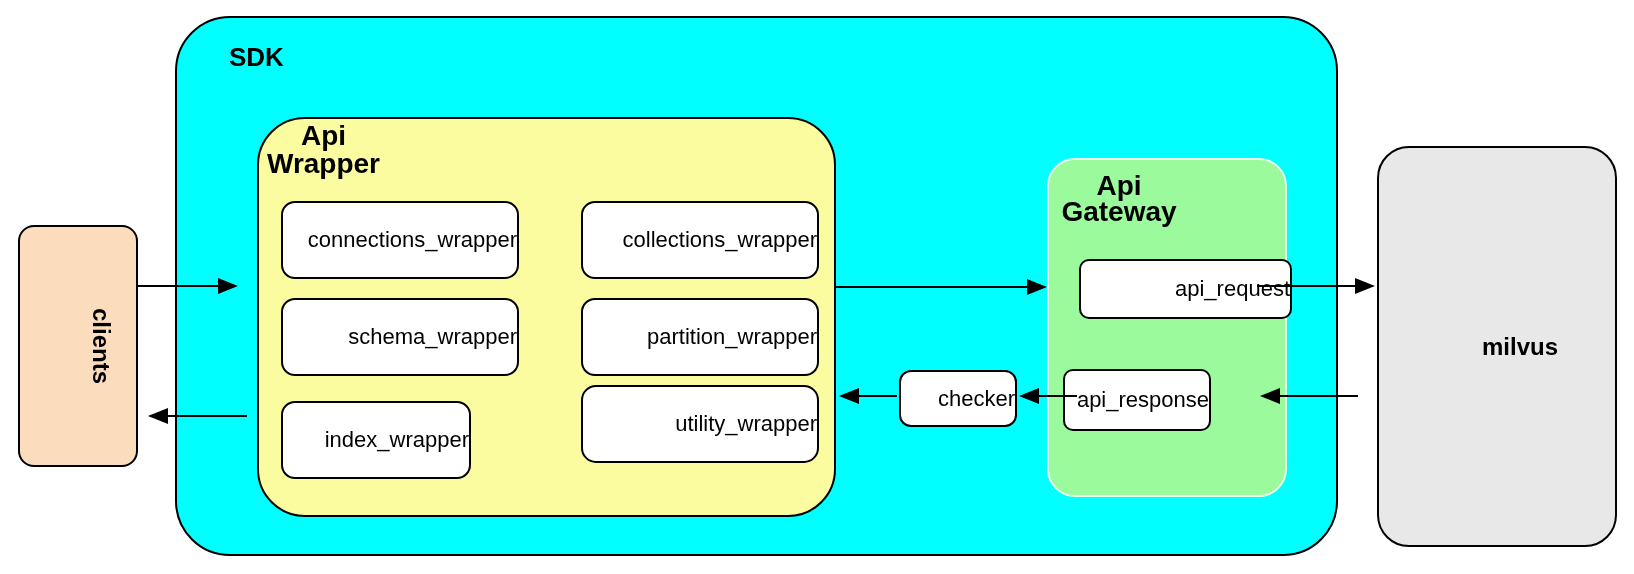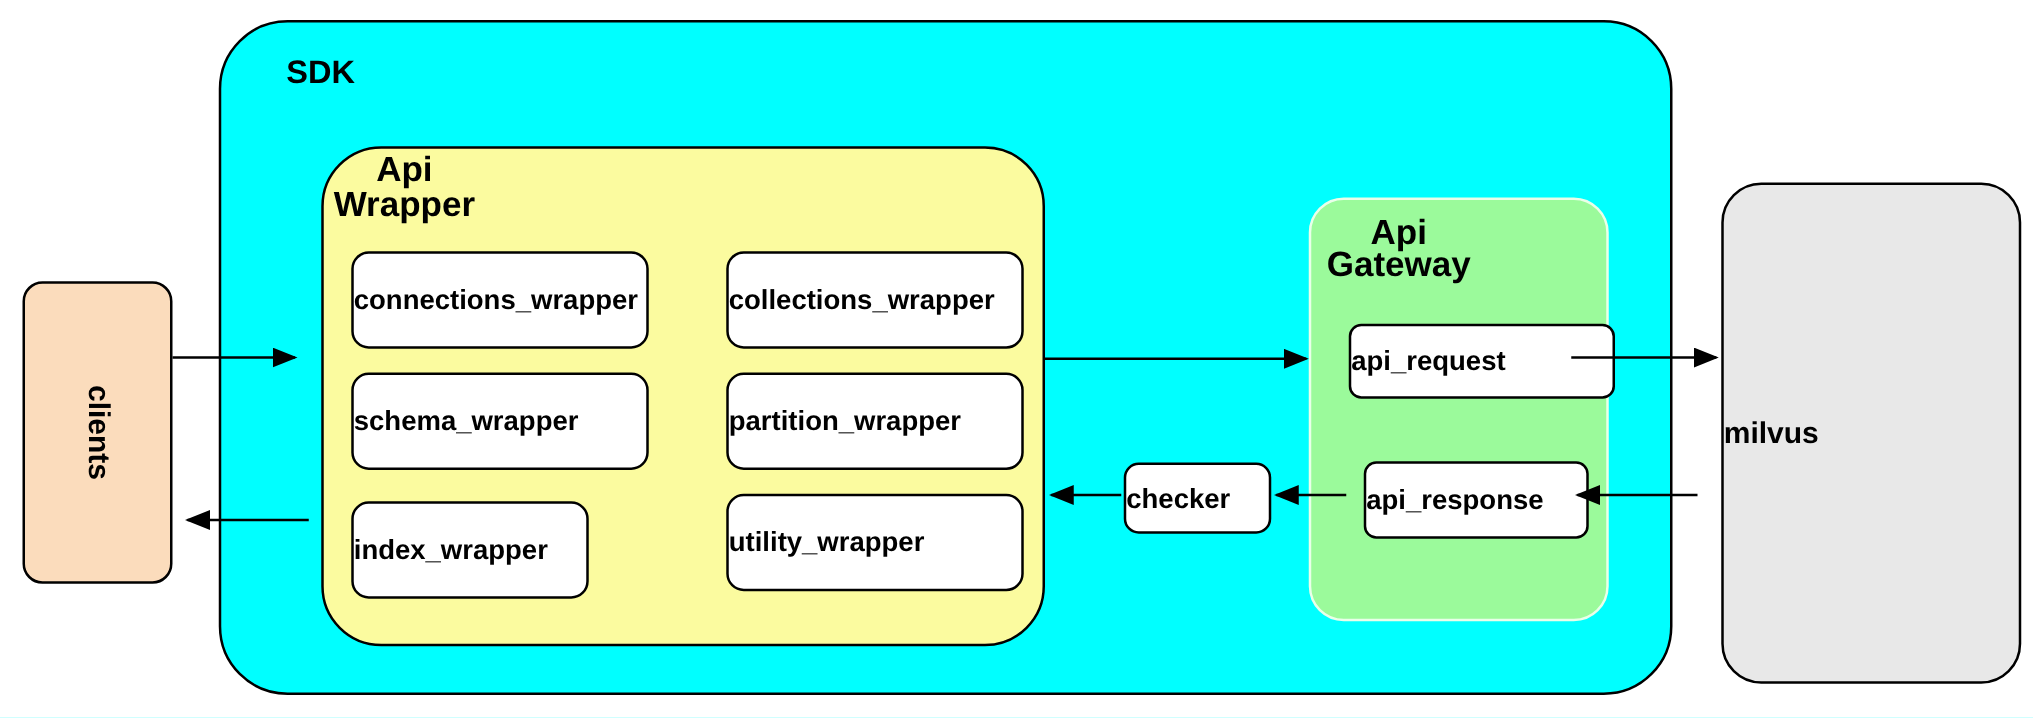--- a/index.html
+++ b/index.html
@@ -4,21 +4,21 @@
 <style>
   html,body{margin:0;padding:0;background:#ffffff;}
   .canvas{
     position:relative;
     width:1634px;height:574px;
     background:#ffffff;
     font-family:"Liberation Sans", sans-serif;
     color:#000;
     overflow:hidden;
   }
-  .node{position:absolute;box-sizing:border-box;}
+  .node{position:absolute;box-sizing:border-box;padding-left:46px;}
   .container-label{
     position:absolute;
     font-weight:bold;
     white-space:pre-line;
     text-align:center;
     line-height:28px;
     font-size:28px;
   }
   
   .clients{
@@ -38,44 +38,44 @@
   .sdk-label{left:52px;top:24px;font-size:26px;line-height:30px;}
   
   .api-wrapper{
     left:80px;top:99px;width:579px;height:400px;
     background:#FBFB9F;border:2px solid #000;border-radius:48px;
   }
   .api-wrapper-label{left:7px;top:3px;width:115px;}
   .wbox{
     position:absolute;box-sizing:border-box;
     background:#fff;border:2px solid #000;border-radius:14px;
-    display:flex;align-items:center;justify-content:flex-start;
-    font-size:22px;white-space:nowrap;font-weight:bold;
+    display:flex;align-items:center;justify-content:flex-end;
+    font-size:22px;white-space:nowrap;
   }
   .w0{left:22px;top:82px;width:238px;height:78px;}
   .w1{left:322px;top:82px;width:238px;height:78px;}
   .w2{left:22px;top:179px;width:238px;height:78px;}
   .w3{left:322px;top:179px;width:238px;height:78px;}
   .w4{left:22px;top:282px;width:190px;height:78px;}
-  .w5{left:322px;top:276px;width:238px;height:78px;}
+  .w5{left:322px;top:266px;width:238px;height:78px;border-radius:15px;}
   
   .api-gateway{
     left:870px;top:140px;width:240px;height:339px;
     background:#9BFA9B;border:2px solid #E9FFE9;border-radius:28px;
   }
   .api-gateway-label{left:10px;top:13px;width:120px;line-height:26px;}
   .api-request{left:30px;top:99px;width:213px;height:60px;border-radius:10px;}
-  .api-response{left:42px;top:209px;width:180px;height:62px;border-radius:10px;}
+  .api-response{left:14px;top:209px;width:148px;height:62px;border-radius:10px;}
   
   .checker{left:722px;top:352px;width:118px;height:57px;border-radius:12px;}
   
   .milvus{
     left:1377px;top:146px;width:240px;height:401px;
     background:#E8E8E8;border:2px solid #000;border-radius:32px;
-    display:flex;align-items:center;
+    display:flex;align-items:center;justify-content:center;
     font-weight:bold;font-size:24px;
   }
   
   .edge-layer{
     position:absolute;left:0;top:0;width:1634px;height:574px;
     pointer-events:none;
   }
   .edge-layer line{stroke:#000;stroke-width:2px;}
 </style>
 </head>

